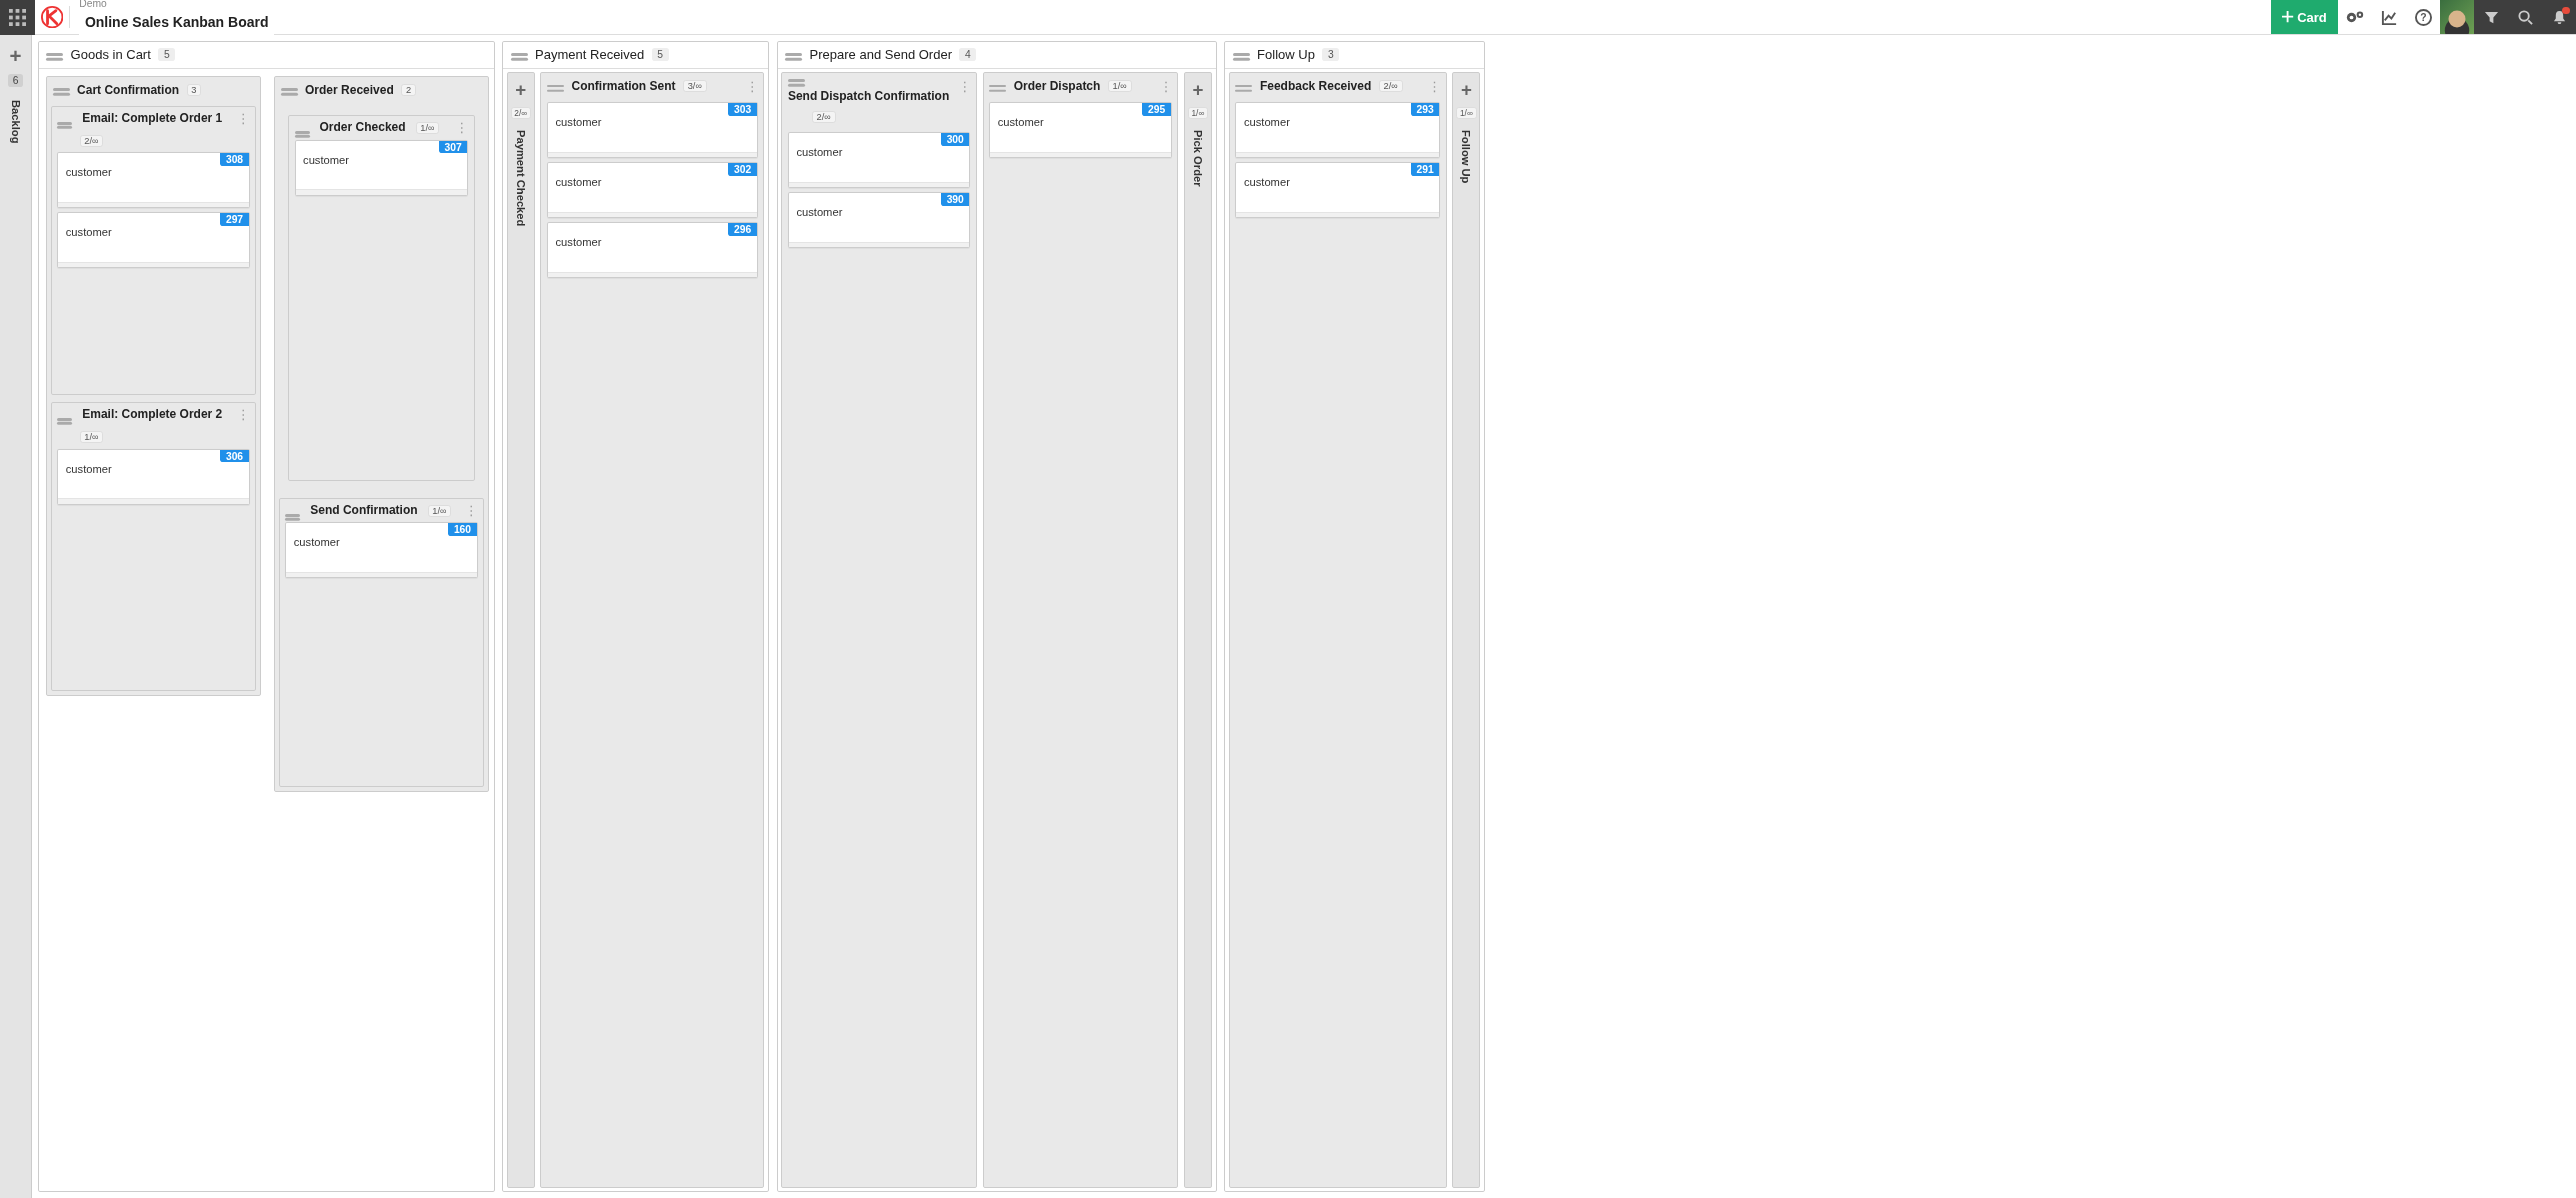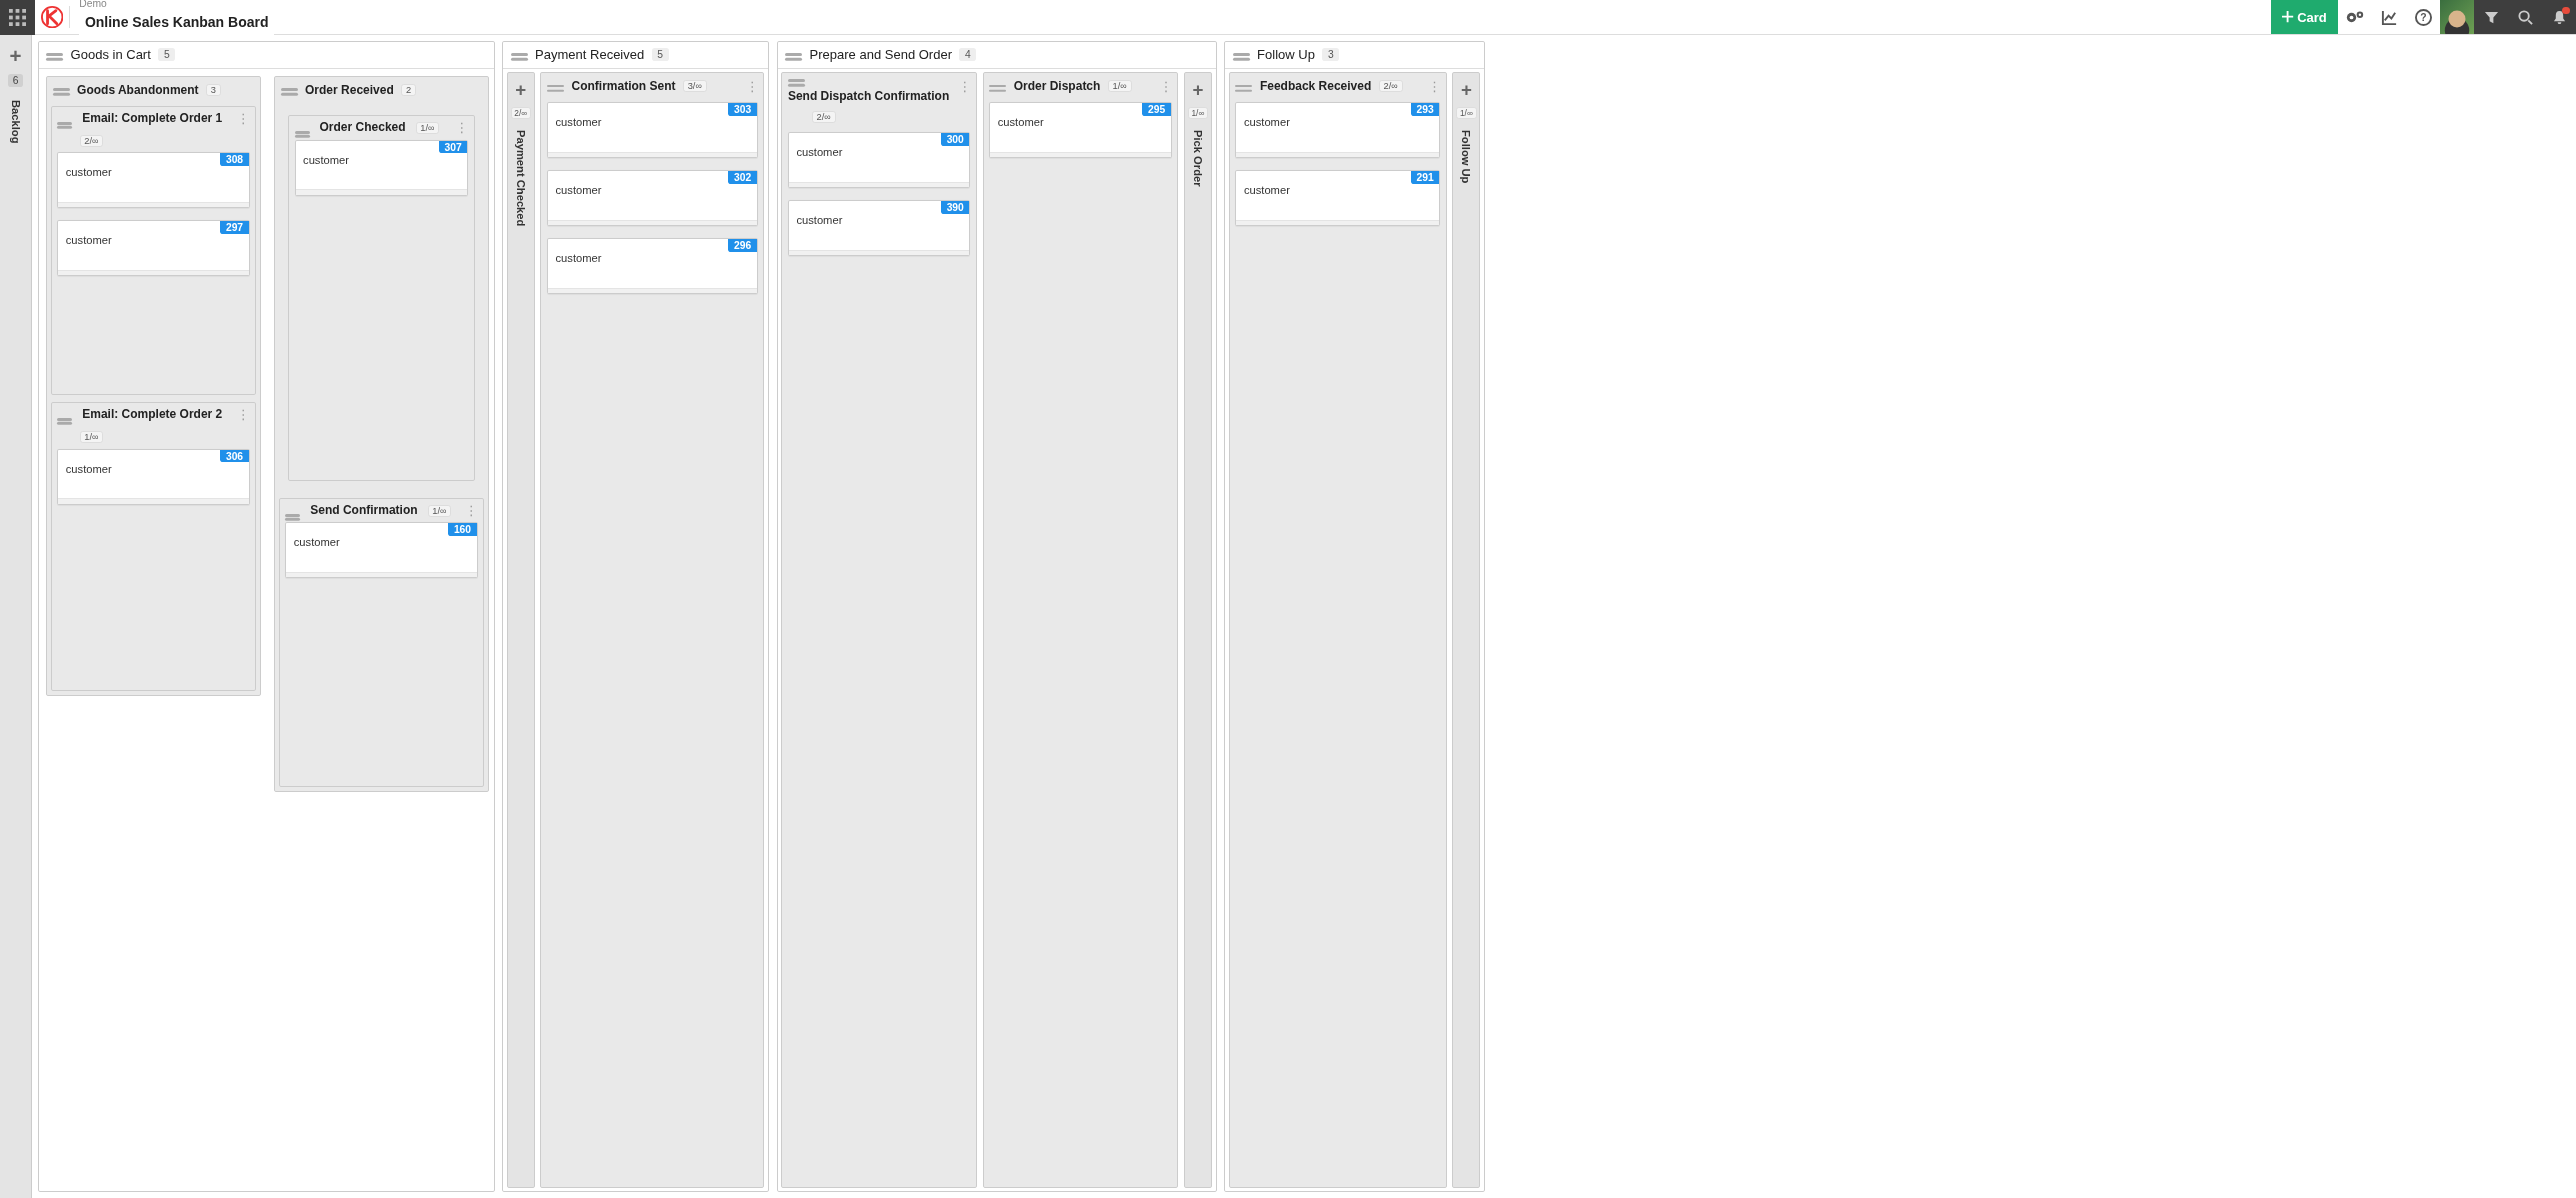--- a/index.html
+++ b/index.html
@@ -52,21 +52,21 @@
   .lane-head.wrap .wip { margin-left: 24px; }
 
   .subhead { display:flex; align-items:flex-end; gap:10px; padding:3.7px 5.6px 1.9px 5.6px; position:relative; }
   .subhead .grip { width:15px; height:2.8px; background:#aaa; border-radius:1.9px; box-shadow:0 3.7px 0 #aaa; }
   .subhead .title { font-weight:700; font-size:12px; color:#222; }
   .subhead.wrap { flex-wrap: wrap; }
   .subhead.wrap .wip { margin-left: 22.4px; }
   .subhead .wip { background:#f4f4f4; border:0.9px solid #ddd; color:#555; font-size:9.3px; padding:0 3.7px; border-radius:2.8px; }
   .subhead .more { position:absolute; right:5.6px; top:3.7px; color:#999; font-size:13px; cursor:pointer; }
 
-  .cards { padding: 3.7px 5.6px 7.5px 5.6px; display: flex; flex-direction: column; gap: 12px; }
+  .cards { padding: 3.7px 5.6px 7.5px 5.6px; display: flex; flex-direction: column; gap: 4px; }
   .card { background: #fff; border: 0.9px solid #ccc; border-radius: 1.9px; position: relative; min-height: 56px; box-shadow: 0 0.9px 0.9px rgba(0,0,0,.05); cursor:pointer; }
   .card .num { position:absolute; top:0; right:0; background:#2090ea; color:#fff; font-size:10.3px; font-weight:700; padding:0.9px 5.6px; border-bottom-left-radius:2.8px; }
   .card .txt { padding: 13px 7.5px 7.5px 7.5px; font-size: 11.2px; color:#333; }
   .card .stripe { position:absolute; left:0; right:0; bottom:0; height:5.6px; background:#f1f1f1; border-top:0.9px solid #e4e4e4; }
 
   
   .mini-rail { width: 28px; background: #e4e4e4; border: 0.9px solid #ccc; border-radius: 1.9px; display: flex; flex-direction: column; align-items: center; padding-top: 5.6px; gap: 5.6px; }
   .mini-rail .plus { font-size: 18.7px; color: #666; font-weight: 700; cursor: pointer; }
   .mini-rail .wip { background: #f4f4f4; border:0.9px solid #ddd; color:#555; font-size: 8.4px; padding: 0 2.8px; border-radius: 2.8px; }
   .mini-rail .vlabel { writing-mode: vertical-rl; font-size: 11.2px; font-weight: 700; color: #333; margin-top: 5.6px; }
@@ -174,21 +174,21 @@
         <span class="grip"></span>
         <span class="title">Goods in Cart</span>
         <span class="badge">5</span>
       </div>
       <div class="col-inner">
 
         <div class="lane-stack" style="flex:1">
           <div class="lane" style="flex:0 0 auto">
             <div class="lane-head">
               <span class="grip"></span>
-              <span class="title">Goods Abandonment</span>
+              <span class="title">Cart Confirmation</span>
               <span class="wip">3</span>
             </div>
 
             <div class="lane" style="margin:3.7px; width:auto; height:289px">
               <div class="subhead wrap">
                 <span class="grip"></span>
                 <span class="title">Email: Complete Order 1</span>
                 <span class="more">⋮</span>
                 <span class="wip">2/∞</span>
               </div>

